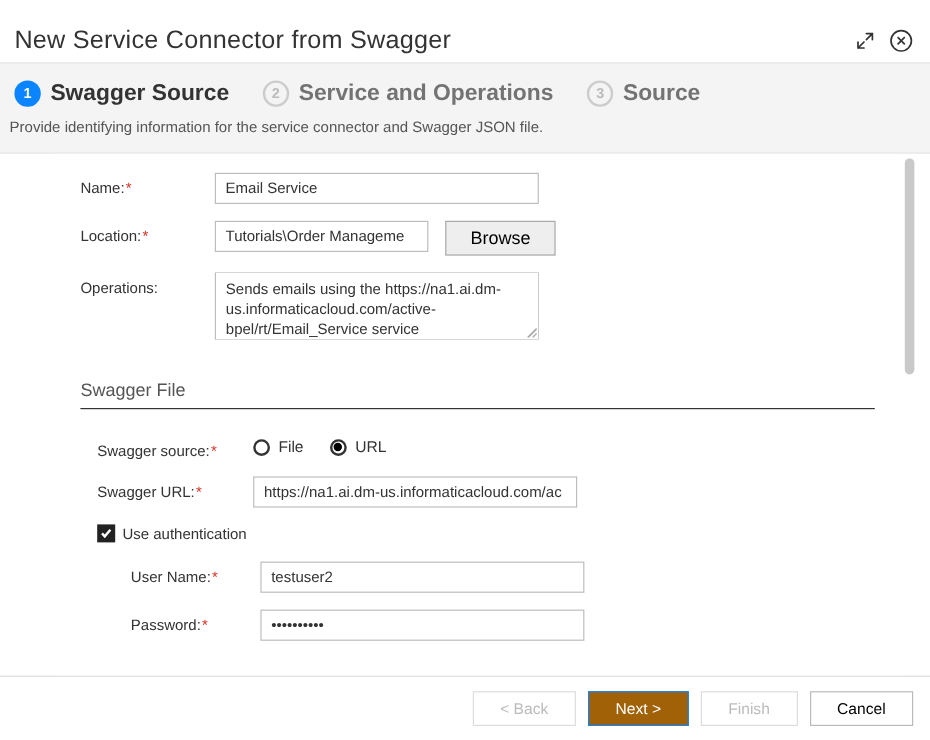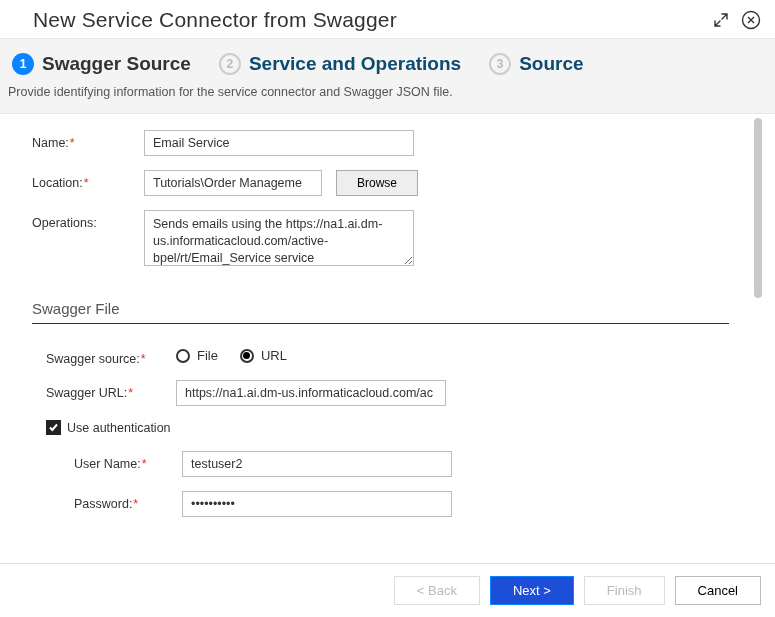--- a/index.html
+++ b/index.html
@@ -1,56 +1,56 @@
 <!DOCTYPE html>
 <html><head>
 <meta charset="utf-8">
 <style>
   * { box-sizing: border-box; font-family: -apple-system, BlinkMacSystemFont, "Segoe UI", Arial, sans-serif; }
   body { margin:0; padding:0; width:775px; height:617px; background:#fff; color:#333; overflow:hidden; }
   .dialog { width:775px; height:617px; display:flex; flex-direction:column; }
-  .titlebar { display:flex; align-items:center; padding:8px 12px 6px 12px;margin-left:21px; }
+  .titlebar { display:flex; align-items:center; padding:22px 12px 6px 12px; }
   .titlebar h1 { font-size:21px; font-weight:400; margin:0; color:#333; flex:1; letter-spacing:0.2px; }
   .titlebar .icon-btn { width:24px; height:24px; display:flex; align-items:center; justify-content:center; cursor:pointer; margin-left:6px; }
   .wizard { background:#f4f4f4; border-top:1px solid #e6e6e6; border-bottom:1px solid #e6e6e6; padding:14px 0 10px 0; }
   .steps { display:flex; align-items:center; gap:28px; padding:0 12px 10px 12px; }
   .step { display:flex; align-items:center; gap:8px; }
   .step .num { width:22px; height:22px; border-radius:50%; display:flex; align-items:center; justify-content:center; font-size:12px; font-weight:600; }
   .step.active .num { background:#0a84ff; color:#fff; }
   .step.inactive .num { border:2px solid #ccc; color:#bbb; background:#f4f4f4; }
   .step .label { font-size:19px; font-weight:600; }
   .step.active .label { color:#333; }
-  .step.inactive .label { color:#0c4a6e; }
+  .step.inactive .label { color:#737373; }
   .instr { font-size:12.5px; color:#555; padding:0 12px 4px 8px; }
-  .body-wrap { flex:1; display:flex; overflow:hidden; padding:0 12px 0 8px; }
+  .body-wrap { flex:1; display:flex; overflow:hidden; padding:0 12px 0 8px;margin-left:35px; }
   .body { flex:1; background:#fff; overflow-y:auto; padding:16px 24px 12px 24px; position:relative; }
   .scrollbar { width:10px; display:flex; align-items:flex-start; padding-top:4px; }
   .scrollbar-thumb { width:8px; height:180px; background:#c9c9c9; border-radius:4px; margin-left:1px; }
   .form-row { display:flex; align-items:flex-start; margin-bottom:14px; }
   .form-row .lbl { width:112px; font-size:12.5px; color:#333; padding-top:6px; }
   .req { color:#d93025; margin-left:1px; }
   input[type=text], input[type=password], textarea { font-size:12.5px; padding:5px 8px; border:1px solid #bdbdbd; background:#fff; color:#333; }
   .w270 { width:270px; }
   .w180 { width:178px; }
   textarea.w270 { width:270px; height:56px; resize:both; line-height:1.35; }
-  .browse { margin-left:14px; padding:5px 20px; font-size:12px; border:1px solid #aaa; background:#eee; cursor:pointer; }
+  .browse { margin-left:14px; padding:5px 20px; font-size:15px; border:1px solid #aaa; background:#eee; cursor:pointer; }
   .section-title { font-size:15px; color:#555; margin:34px 0 6px 0; }
   .hr { border:none; border-top:1px solid #333; margin:0 0 22px 0; }
   .indent { margin-left:14px; }
   .radio-group { display:flex; align-items:center; gap:22px; padding-top:2px; }
   .radio-item { display:flex; align-items:center; gap:7px; font-size:13px; }
   .radio { width:14px; height:14px; border:2px solid #333; border-radius:50%; display:flex; align-items:center; justify-content:center; }
   .radio.filled::after { content:""; width:7px; height:7px; background:#000; border-radius:50%; }
   .check-row { display:flex; align-items:center; gap:6px; margin:12px 0 16px 14px; }
   .checkbox { width:15px; height:15px; background:#222; display:flex; align-items:center; justify-content:center; }
   .checklabel { font-size:12.5px; }
   .footer { border-top:1px solid #ddd; padding:12px 14px; display:flex; justify-content:flex-end; gap:10px; background:#fff; }
   .btn { padding:6px 22px; font-size:13px; border:1px solid #bbb; background:#fff; cursor:pointer; }
   .btn.disabled { color:#bbb; border-color:#ddd; cursor:default; }
-  .btn.primary { background:#1d4ed8; color:#fff; border-color:#0a84ff; }
+  .btn.primary { background:#a16207; color:#fff; border-color:#0a84ff; }
 </style>
 </head>
 <body>
 
 <div class="dialog">
   <div class="titlebar">
     <h1>New Service Connector from Swagger</h1>
     <div class="icon-btn">
       <svg width="16" height="16" viewBox="0 0 16 16">
           <path d="M2 9 L2 14 L7 14 M2 14 L7 9 M14 7 L14 2 L9 2 M14 2 L9 7" stroke="#333" stroke-width="1.4" fill="none" stroke-linecap="round"></path>

